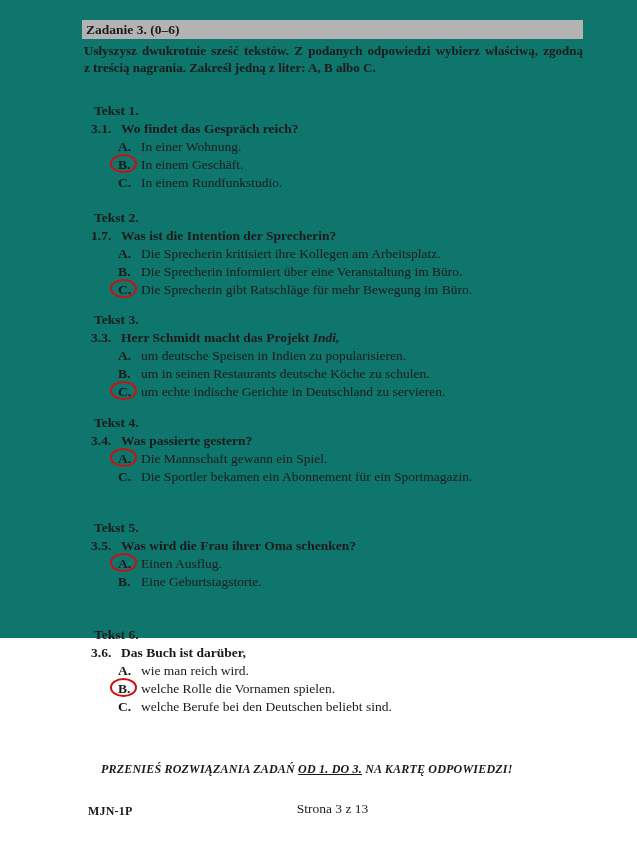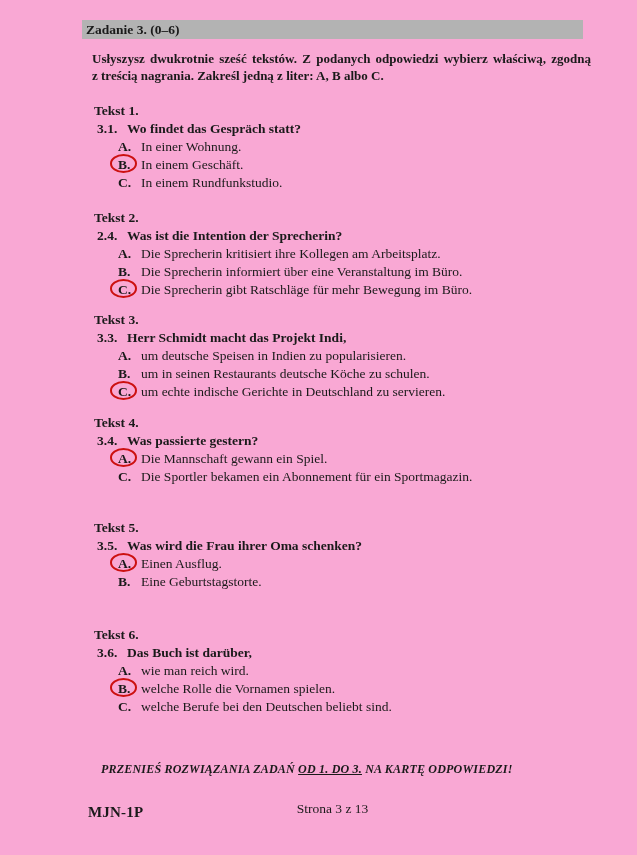--- a/index.html
+++ b/index.html
@@ -6,38 +6,38 @@
     --header-bg:#b3b3b3;
     --circle-red:#cc1010;
     --ink:#1a1a1a;
   }
   html,body{margin:0;padding:0;}
   body{
     width:637px;height:855px;background:#ffffff;overflow:hidden;
     font-family:"Liberation Serif","DejaVu Serif",serif;
     color:var(--ink);
   }
-  .page{position:relative;width:637px;height:855px;background:#f9a8d4;}
+  .page{position:relative;width:637px;height:638px;background:#0f766e;}
   .content{position:absolute;left:82px;top:0;width:501px;height:855px;}
 
   .task-header{
     position:absolute;left:0;top:20px;width:501px;height:19px;
     background:var(--header-bg);
     font-weight:700;font-size:13.5px;line-height:19px;
     padding-left:4px;box-sizing:border-box;
   }
-  .intro{position:absolute;left:2px;width:499px;margin:8px;font-weight:700;font-size:13px;line-height:17px;}
+  .intro{position:absolute;left:2px;width:499px;margin:0;font-weight:700;font-size:13px;line-height:17px;}
   .intro.l1{top:42px;text-align:justify;text-align-last:justify;}
   .intro.l2{top:59px;text-align:left;}
 
   .section{position:absolute;left:6px;width:501px;}
   .sec-title{font-weight:700;font-size:13.5px;line-height:18px;margin-left:6px;}
   .question{font-size:13.5px;line-height:18px;font-weight:700;}
-  .qnum{display:inline-block;width:30px;margin-left:9px;}
-  .qitalic{}
+  .qnum{display:inline-block;width:30px;margin-left:3px;}
+  .qitalic{font-style:italic;}
   .option{font-size:13.5px;line-height:18px;}
   .letter{
     position:relative;display:inline-block;width:23px;margin-left:30px;
     font-weight:700;
   }
   .letter.circled::after{
     content:"";position:absolute;left:-8px;top:-2px;width:27px;height:19px;
     border:2.5px solid var(--circle-red);border-radius:50%;
     box-sizing:border-box;
   }
@@ -46,57 +46,57 @@
   .transfer{
     position:absolute;left:3px;top:744px;width:498px;margin:16px;
     font-weight:700;font-style:italic;font-size:12px;line-height:18px;
     letter-spacing:0.2px;white-space:nowrap;
   }
   .transfer .u{text-decoration:underline;}
 
   .footer{position:absolute;left:0;top:801px;width:501px;height:18px;}
   .footer .code{
     position:absolute;left:6px;top:3px;
-    font-weight:700;font-size:15px;letter-spacing:0.2px;
+    font-weight:700;font-size:12px;letter-spacing:0.2px;
   }
   .footer .pagenum{
     position:absolute;left:0;top:0;width:501px;text-align:center;
     font-size:13.5px;
   }
 </style>
 </head>
 <body>
 
 <div class="page">
   <div class="content">
 
     <div class="task-header">Zadanie 3. (0–6)</div>
     <p class="intro l1">Usłyszysz dwukrotnie sześć tekstów. Z podanych odpowiedzi wybierz właściwą, zgodną</p>
     <p class="intro l2">z treścią nagrania. Zakreśl jedną z liter: A, B albo C.</p>
 
     <div class="section" style="top:102px">
       <div class="sec-title">Tekst 1.</div>
       <div class="question">
-        <span class="qnum">3.1.</span><span class="qtext">Wo findet das Gespräch statt?</span> <span class="qitalic"></span>
+        <span class="qnum">3.1.</span><span class="qtext">Wo findet das Gespräch reich?</span> <span class="qitalic"></span>
       </div>
       <div class="option">
         <span class="letter">A.</span><span class="opt-text">In einer Wohnung.</span>
       </div>
       <div class="option">
         <span class="letter circled">B.</span><span class="opt-text">In einem Geschäft.</span>
       </div>
       <div class="option">
         <span class="letter">C.</span><span class="opt-text">In einem Rundfunkstudio.</span>
       </div>
     </div>
 
     <div class="section" style="top:209px">
       <div class="sec-title">Tekst 2.</div>
       <div class="question">
-        <span class="qnum">2.4.</span><span class="qtext">Was ist die Intention der Sprecherin?</span> <span class="qitalic"></span>
+        <span class="qnum">1.7.</span><span class="qtext">Was ist die Intention der Sprecherin?</span> <span class="qitalic"></span>
       </div>
       <div class="option">
         <span class="letter">A.</span><span class="opt-text">Die Sprecherin kritisiert ihre Kollegen am Arbeitsplatz.</span>
       </div>
       <div class="option">
         <span class="letter">B.</span><span class="opt-text">Die Sprecherin informiert über eine Veranstaltung im Büro.</span>
       </div>
       <div class="option">
         <span class="letter circled">C.</span><span class="opt-text">Die Sprecherin gibt Ratschläge für mehr Bewegung im Büro.</span>
       </div>

